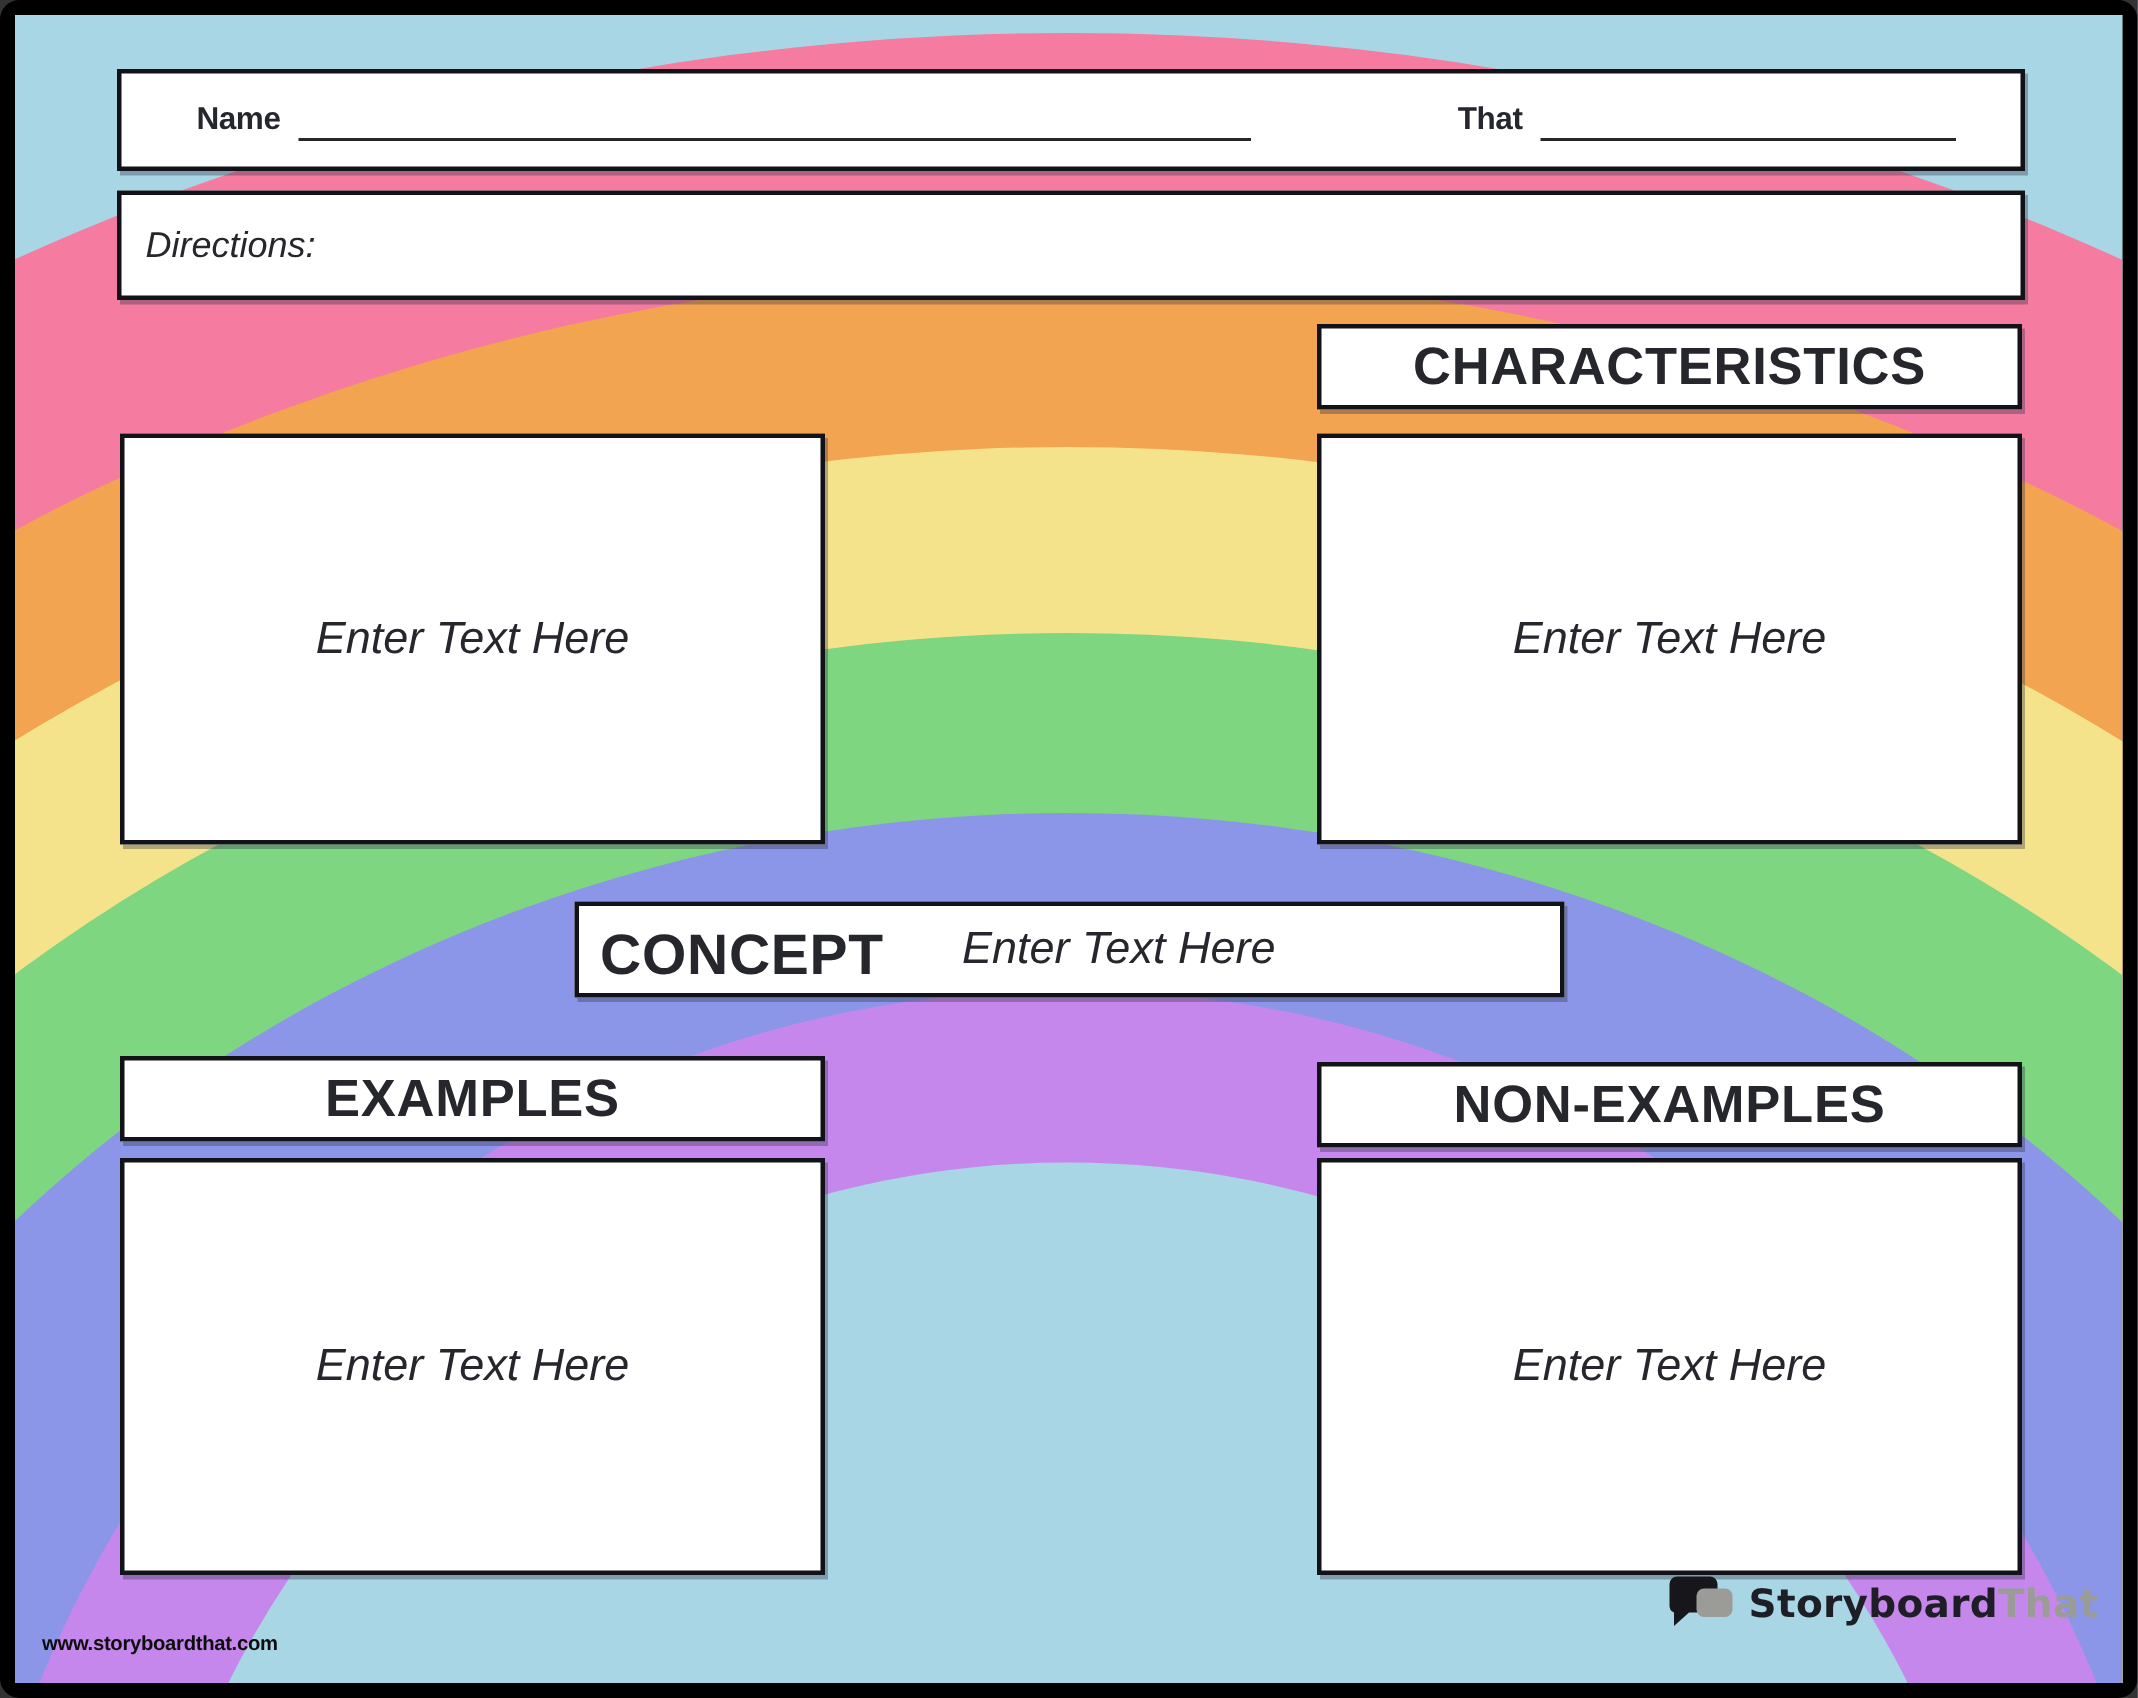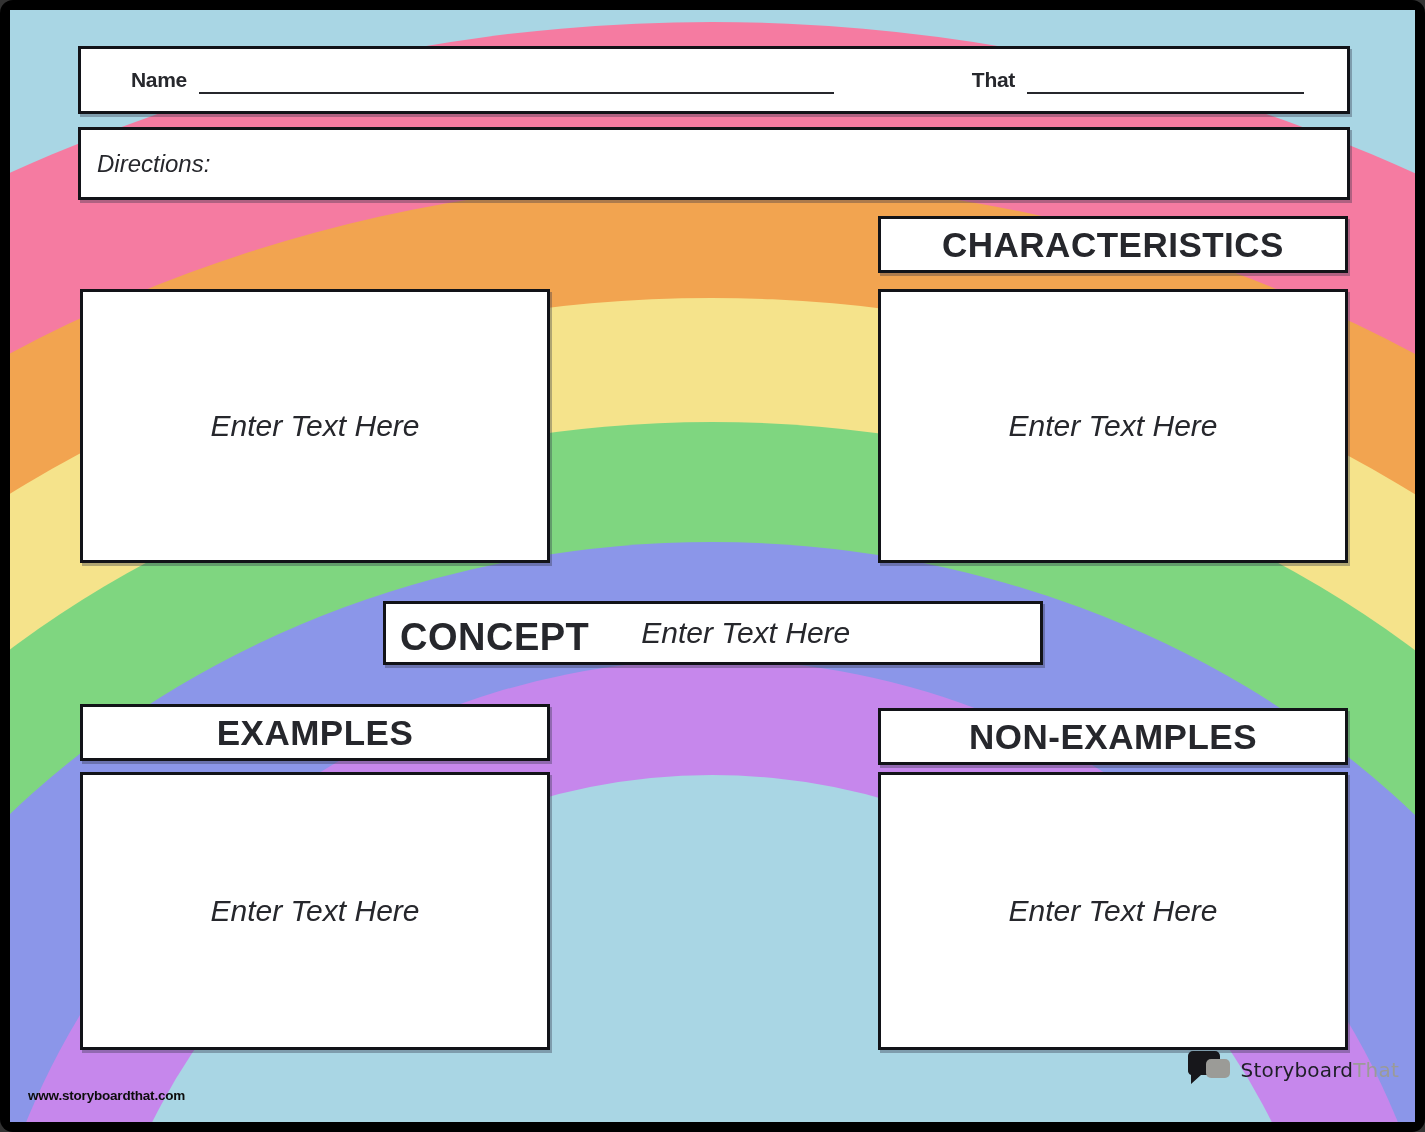--- a/index.html
+++ b/index.html
@@ -34,21 +34,21 @@
   .directions-text{font-size:24px;}
   .conceptbar{display:flex;align-items:flex-start;padding:12px 0 0 14px;}
   .concept-label{font-weight:700;font-size:38px;color:#26272c;letter-spacing:0.5px;}
   .concept-ph{margin-left:52px;font-size:30px;}
   .website{
     position:absolute;left:18px;top:1078px;font-weight:700;font-size:13.5px;color:#0d0d0d;
     letter-spacing:-0.2px;
   }
   .logo{position:absolute;right:16px;top:1038px;display:flex;align-items:center;height:44px;}
   .logo-icon{width:46px;height:42px;margin-right:8px;}
-  .logo-text{font-family:"DejaVu Sans",sans-serif;font-size:20px;font-weight:400;letter-spacing:0.2px;}
+  .logo-text{font-family:"DejaVu Sans",sans-serif;font-size:26px;font-weight:700;letter-spacing:0.2px;}
   .logo-primary{color:#1e1f26;}
   .logo-secondary{color:#9b9b97;}
 </style>
 </head>
 <body>
 
 <div class="page">
   <div class="inner">
 
     <svg class="rainbow" viewBox="10 10 1405 1112" preserveAspectRatio="none">

